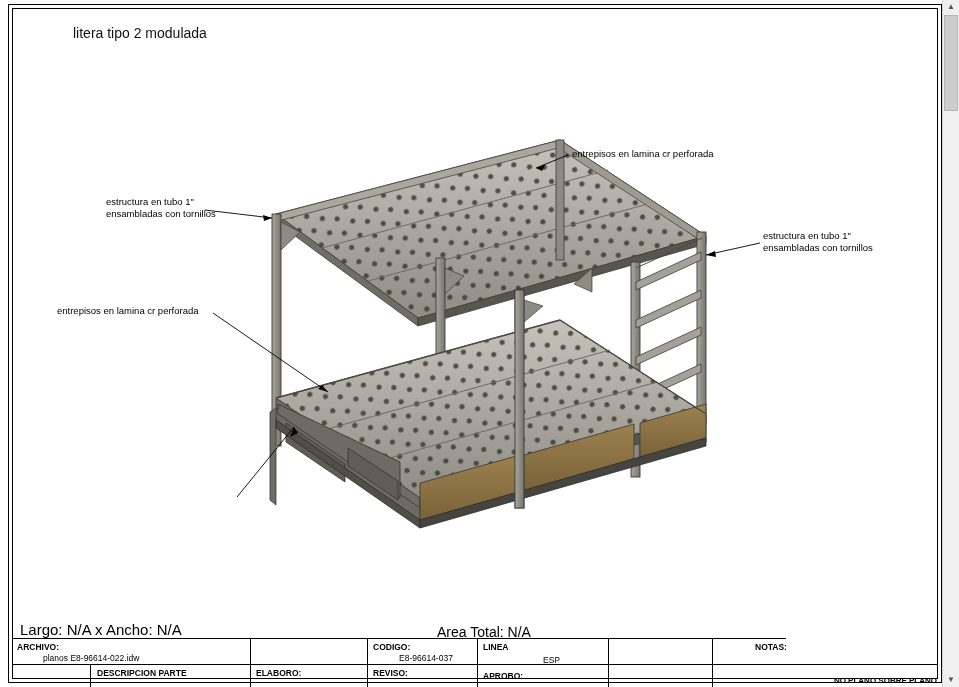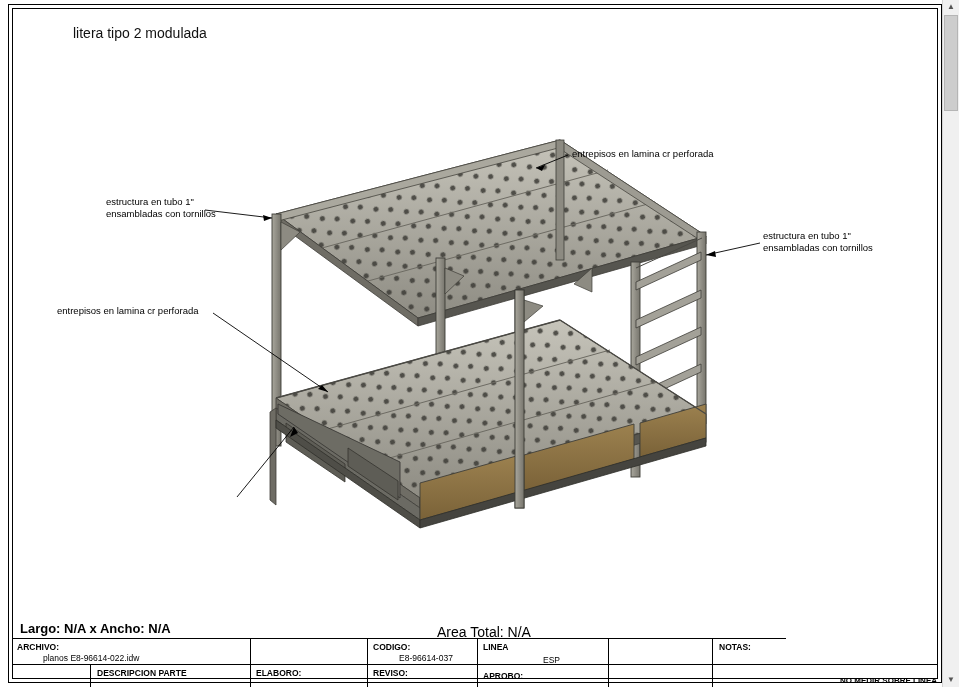--- a/index.html
+++ b/index.html
@@ -94,23 +94,22 @@
     width: 959px;
     height: 687px;
     pointer-events: none;
   }
 
   
   .largo-line {
     position: absolute;
     left: 20px;
     top: 621px;
-    font-size: 13px;
-    color: #000;
-    font-weight: bold;
+    font-size: 15px;
+    color: #000;
   }
   .area-line {
     position: absolute;
     left: 437px;
     top: 624px;
     font-size: 14px;
     color: #000;
   }
 
   
@@ -306,30 +305,30 @@
 
     <div class="tb-cell tb-lbl" style="left:2px; top:2px;">ARCHIVO:</div>
     <div class="tb-cell tb-val" style="left:28px; top:13px;">planos E8-96614-022.idw</div>
 
     <div class="tb-cell tb-lbl" style="left:358px; top:2px;">CODIGO:</div>
     <div class="tb-cell tb-val" style="left:384px; top:13px;">E8-96614-037</div>
 
     <div class="tb-cell tb-lbl" style="left:468px; top:2px;">LINEA</div>
     <div class="tb-cell tb-val" style="left:528px; top:15px;">ESP</div>
 
-    <div class="tb-cell tb-lbl" style="left:704px; top:2px;">NOTAS:</div>
+    <div class="tb-cell tb-lbl" style="left:740px; top:2px;">NOTAS:</div>
 
     <div class="tb-cell tb-lbl" style="left:82px; top:28px;">DESCRIPCION PARTE</div>
     <div class="tb-cell tb-lbl" style="left:241px; top:28px;">ELABORO:</div>
     <div class="tb-cell tb-lbl" style="left:358px; top:28px;">REVISO:</div>
     <div class="tb-cell tb-lbl" style="left:468px; top:31px;">APROBO:</div>
 
   </div>
 
-  <div class="footer-note">NO MEDIR SOBRE LINEA</div>
+  <div class="footer-note">NO PLANO SOBRE PLANO</div>
 
   <div class="scrollbar">
     <div class="scroll-arrow up">▲</div>
     <div class="scroll-thumb" style="top:15px;"></div>
     <div class="scroll-arrow down">▼</div>
   </div>
 
 </div>
 
 </body></html>

